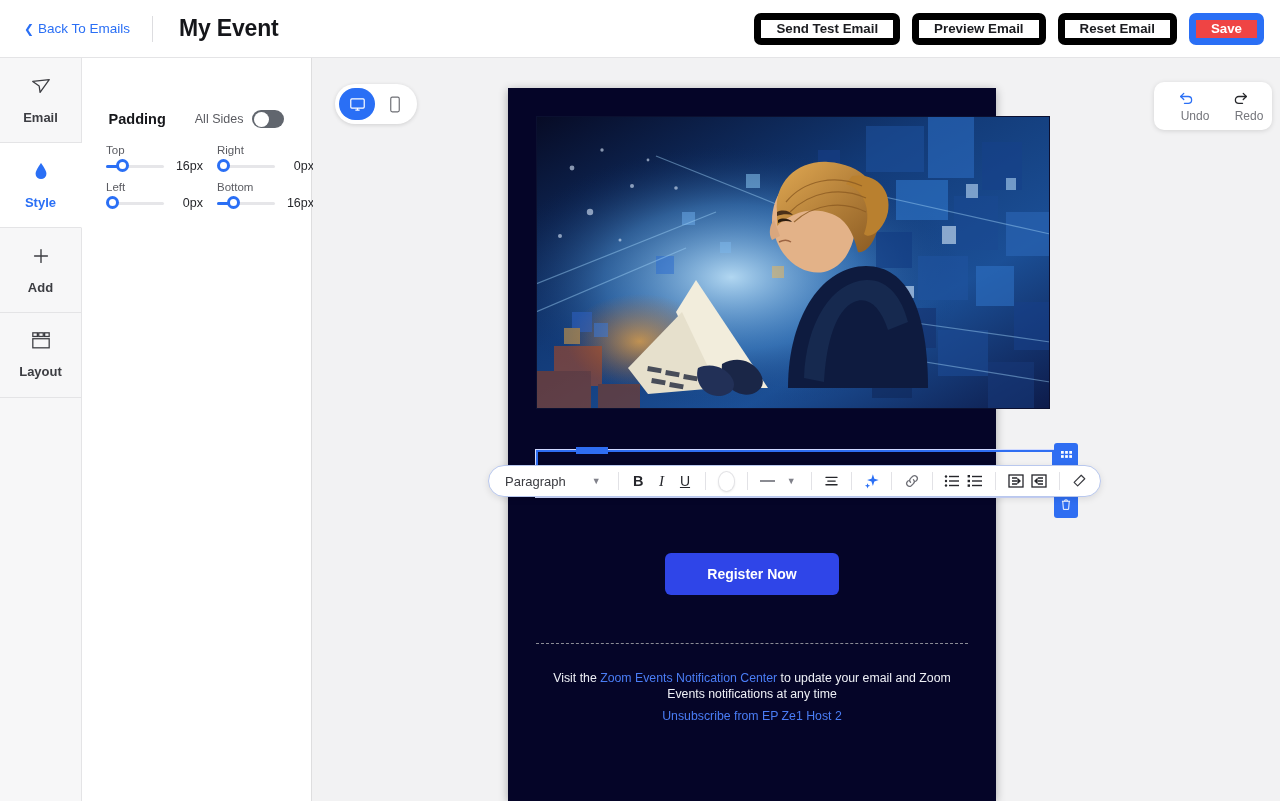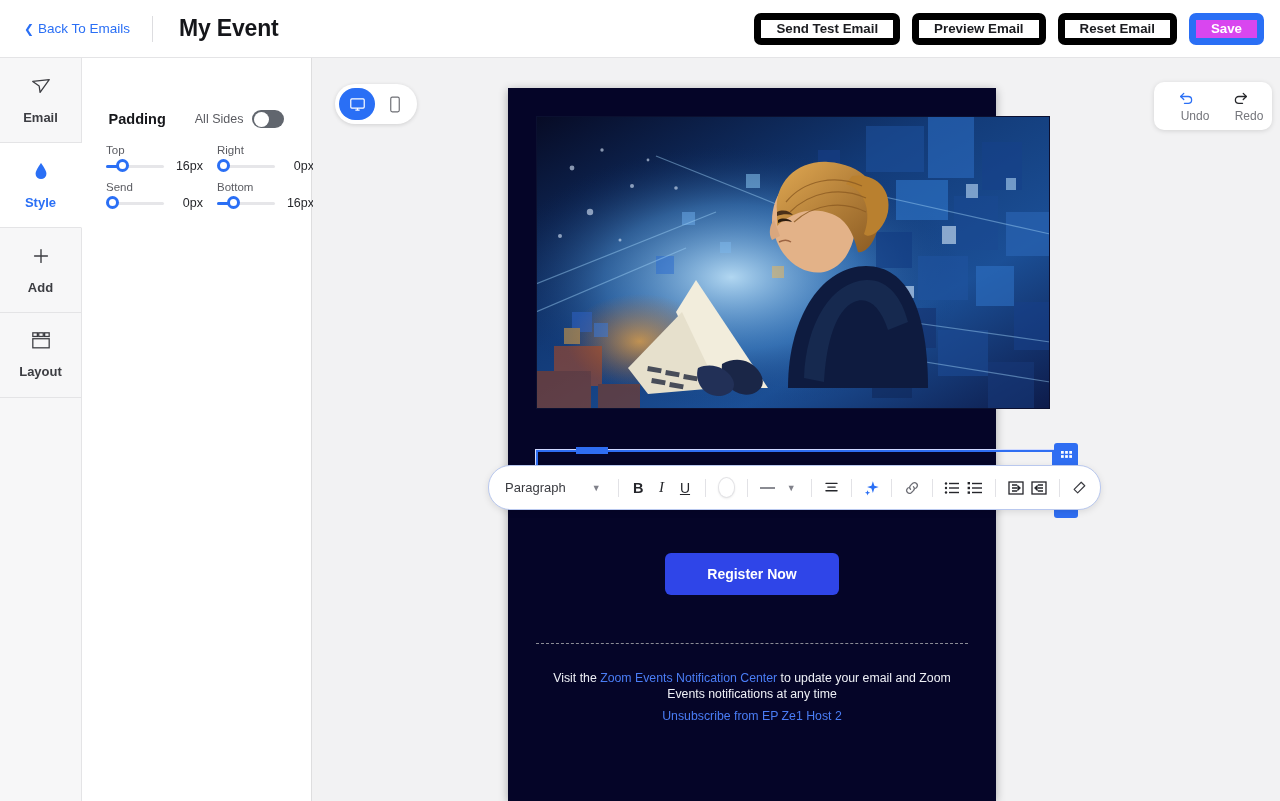--- a/index.html
+++ b/index.html
@@ -29,21 +29,21 @@
   }
   .topbar-actions {
     margin-left: auto; margin-right: 16px; display: flex; align-items: center; gap: 12px;
   }
   .btn {
     height: 32px; padding: 0 15px; border-radius: 7px;
     font-size: 13.3px; font-weight: 600; cursor: pointer;
     display: flex; align-items: center; justify-content: center;
     background: #fff; color: #1b1c20; border: 7px solid #000000;
   }
-  .btn.primary { background: #d946ef; color: #fff; border-color: #2a6ff5; }
+  .btn.primary { background: #ef4444; color: #fff; border-color: #2a6ff5; }
   
   .rail {
     position: absolute; top: 58px; left: 0; width: 82px; height: 743px;
     background: #f7f7f8; border-right: 1px solid #e4e4e6;
   }
   .rail-item {
     height: 85px; width: 82px;
     display: flex; flex-direction: column; align-items: center; justify-content: center;
     gap: 9px; cursor: pointer; color: #3c3d42;
     border-bottom: 1px solid #e4e4e6; border-right: 1px solid #e4e4e6;
@@ -160,21 +160,21 @@
   }
   .divider-dotted {
     margin: 48px 28px 0 28px; border-top: 1px dashed #8b8c96; height: 0;
   }
   .footer { margin-top: 26px; padding: 0 28px; text-align: center; }
   .footer p { color: #eef0f6; font-size: 12.3px; line-height: 16px; }
   .footer a { color: #4a7df5; text-decoration: none; cursor: pointer; }
   .footer .unsub { display: block; margin-top: 7px; color: #4a7df5; font-size: 12.3px; }
   
   .rt-toolbar {
-    position: absolute; top: 407px; left: 175px; width: 613px; height: 45px;
+    position: absolute; top: 407px; left: 175px; width: 613px; height: 32px;
     background: #fff; border: 1px solid #b9c8ee; border-radius: 22px;
     display: flex; align-items: center; padding: 0 10px; gap: 2px;
     box-shadow: 0 2px 7px rgba(0,0,0,.10); z-index: 5;
   }
   .rt-select {
     display: flex; align-items: center; gap: 26px; padding: 0 8px 0 6px;
     font-size: 13px; color: #3a3b40; cursor: pointer;
   }
   .rt-sep { width: 1px; height: 18px; background: #e2e2e6; margin: 0 7px; }
   .rt-btn {
@@ -277,21 +277,21 @@
       <div class="pad-row">
         <div class="slider">
           <div class="track"></div>
           <div class="fill" style="width:0px"></div>
           <div class="thumb" style="left:0px"></div>
         </div>
         <div class="pad-val">0px</div>
       </div>
     </div>
     <div class="pad-cell">
-      <div class="pad-label">Send</div>
+      <div class="pad-label">Left</div>
       <div class="pad-row">
         <div class="slider">
           <div class="track"></div>
           <div class="fill" style="width:0px"></div>
           <div class="thumb" style="left:0px"></div>
         </div>
         <div class="pad-val">0px</div>
       </div>
     </div>
     <div class="pad-cell">

